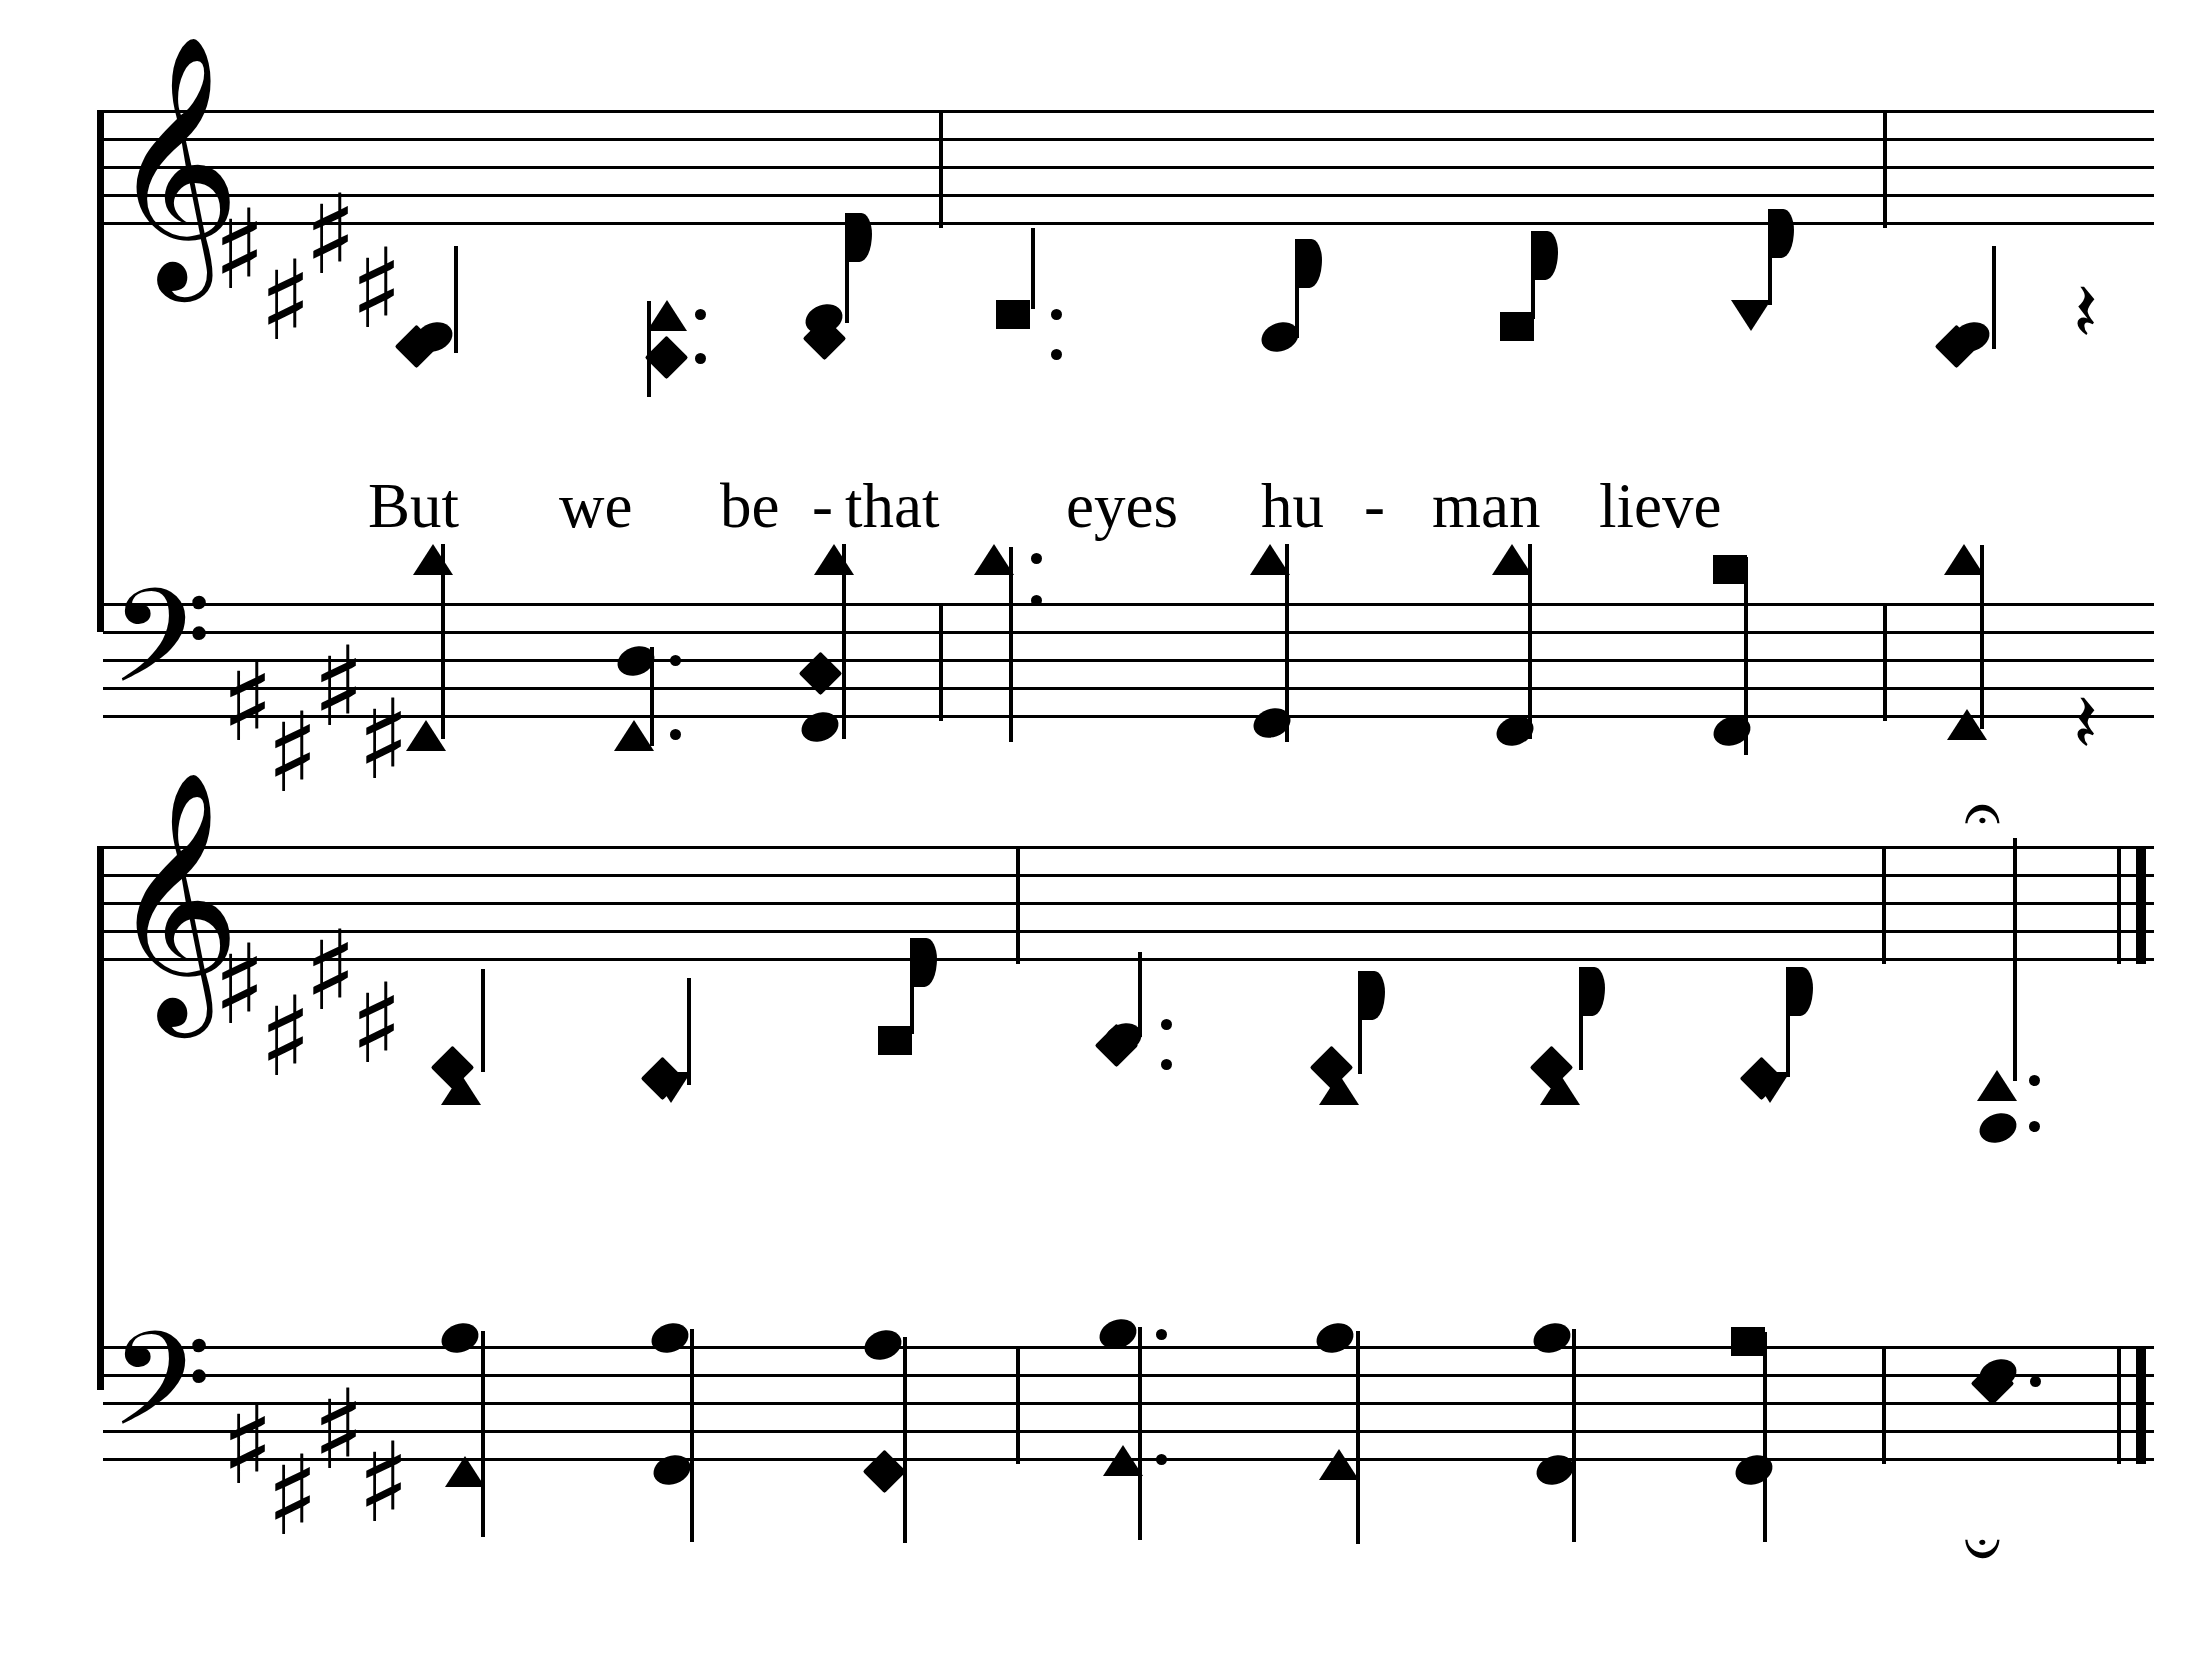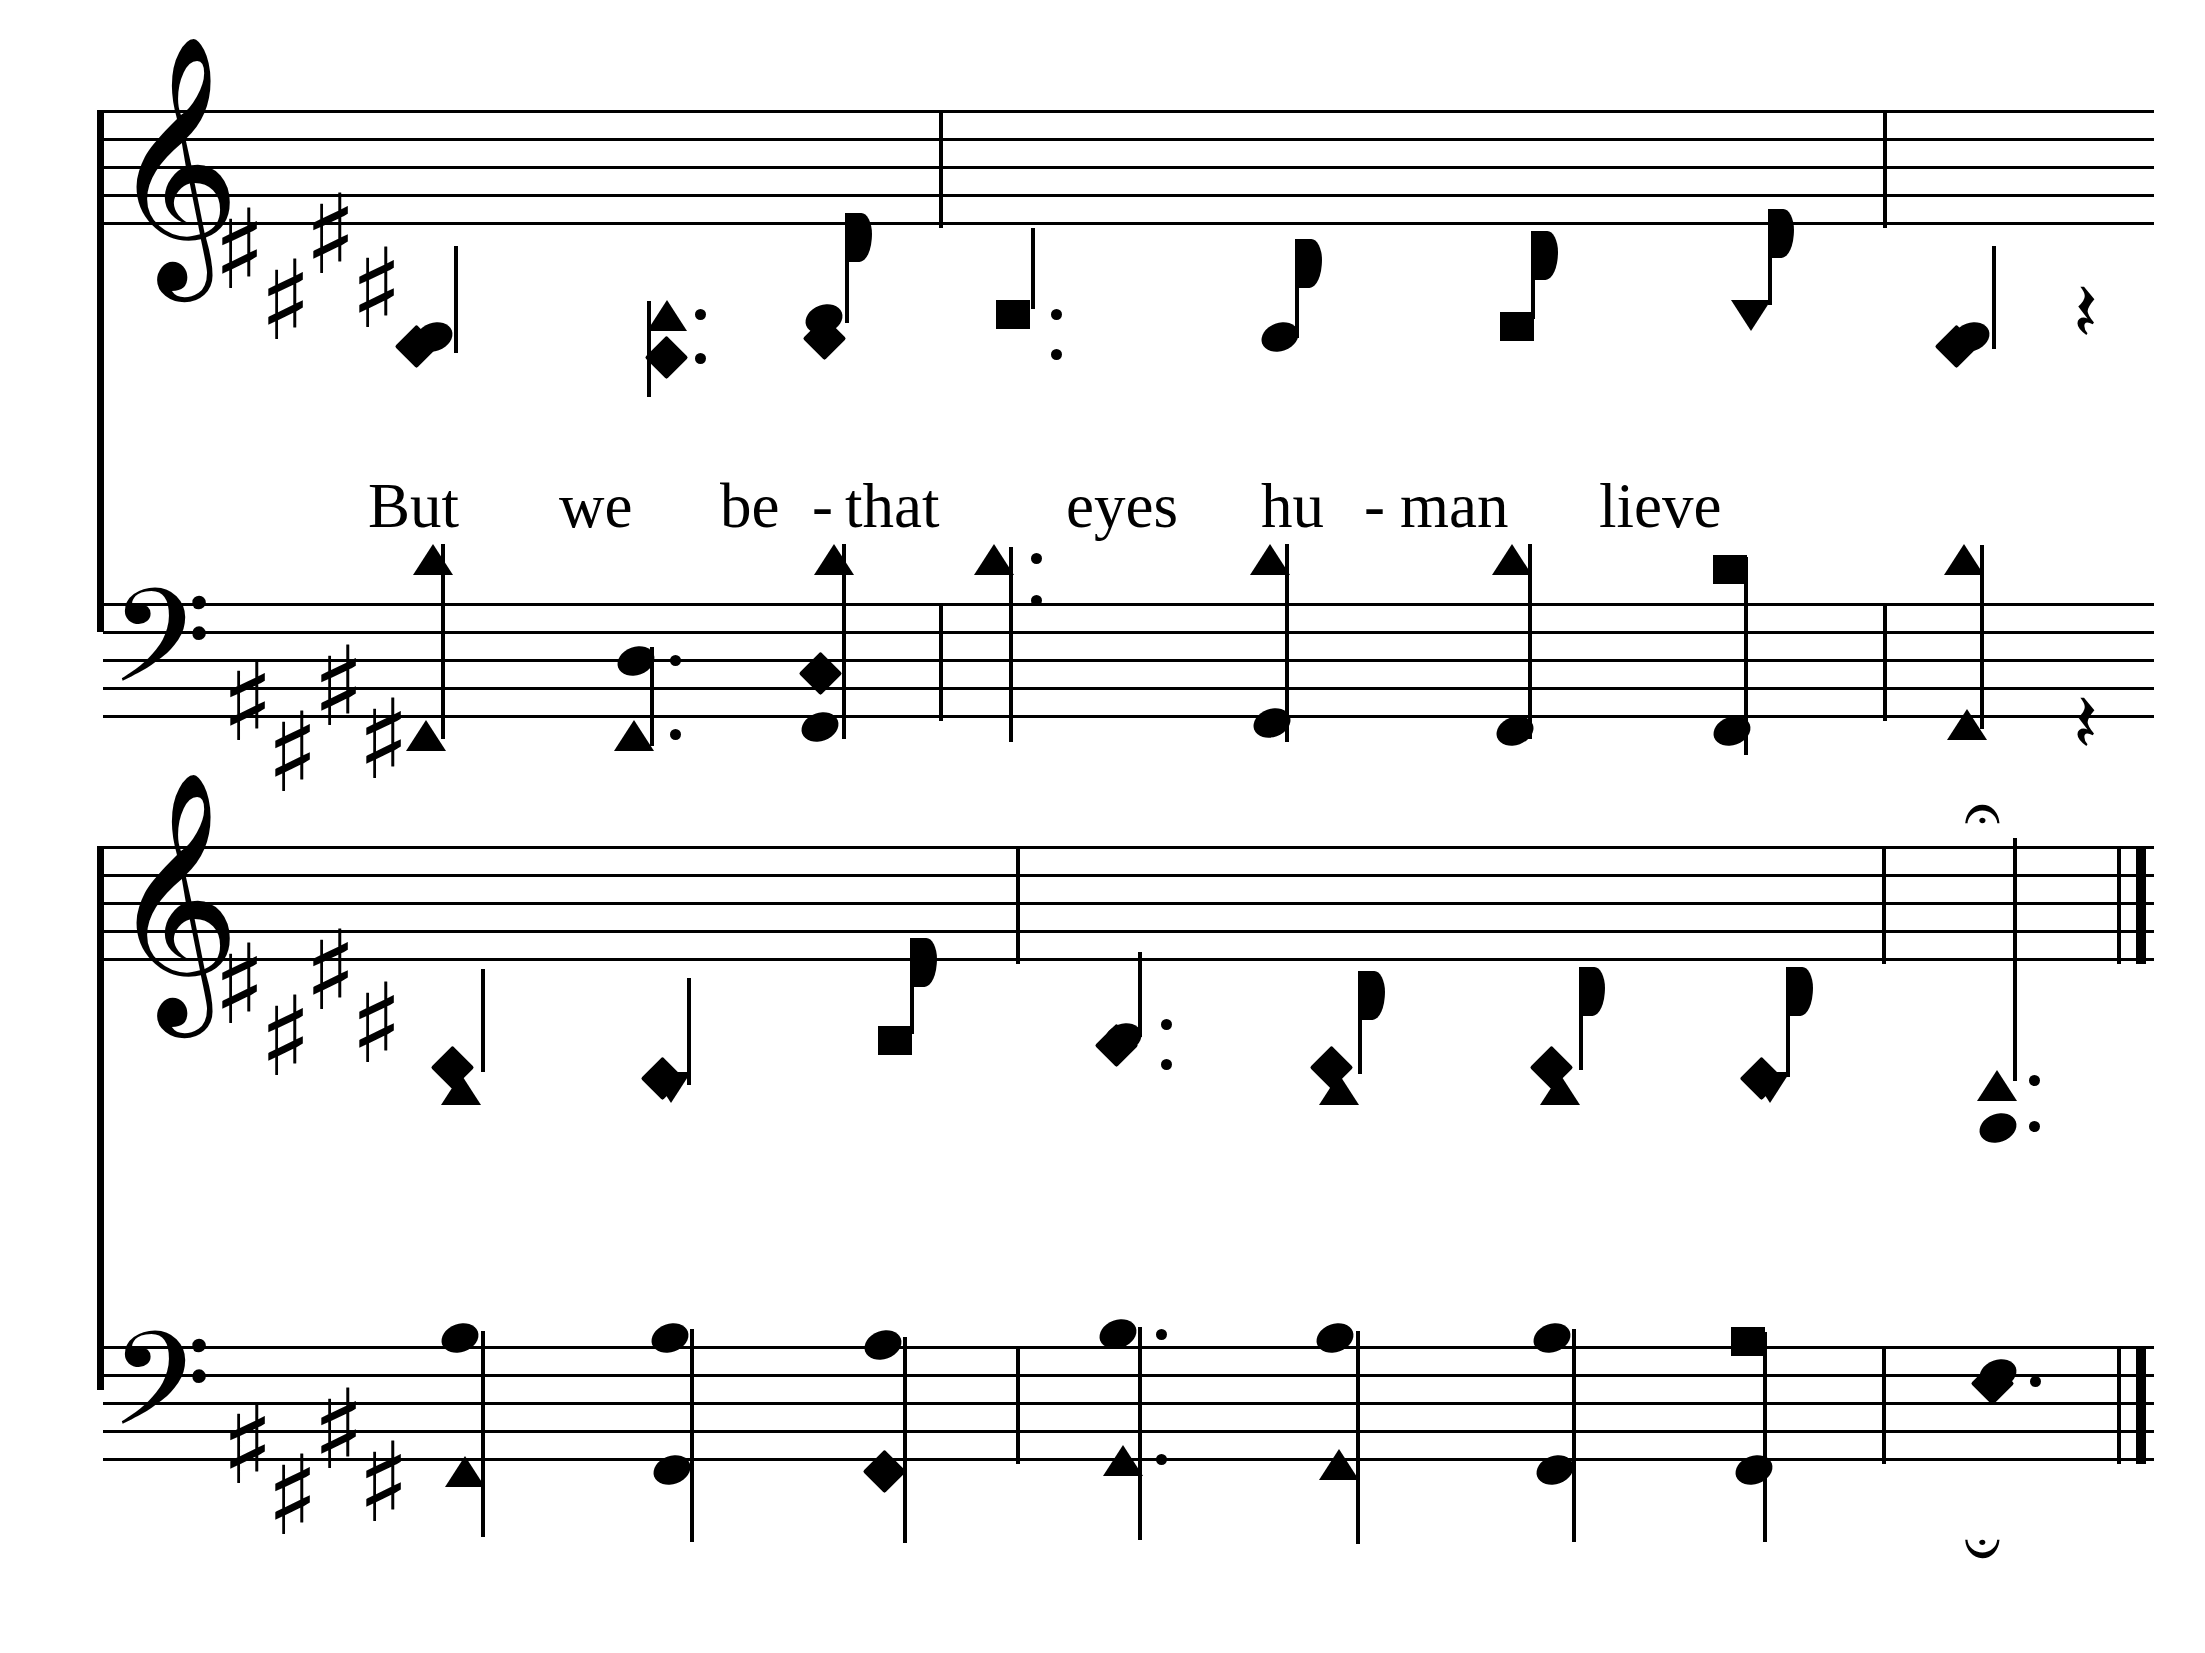--- a/index.html
+++ b/index.html
@@ -262,21 +262,21 @@
 
     <div class="lyrics" id="lyrics-1" style="top:382px;">
       <span class="lyric-syl" style="left:265px;">But</span>
       <span class="lyric-syl" style="left:456px;font-family:Liberation Serif, serif;">we</span>
       <span class="lyric-syl" style="left:617px;">be</span>
       <span class="lyric-syl" style="left:709px;">-</span>
       <span class="lyric-syl" style="left:742px;">that</span>
       <span class="lyric-syl" style="left:963px;">eyes</span>
       <span class="lyric-syl" style="left:1158px;">hu</span>
       <span class="lyric-syl" style="left:1261px;">-</span>
-      <span class="lyric-syl" style="left:1297px;text-align:right;">man</span>
+      <span class="lyric-syl" style="left:1329px;text-align:right;">man</span>
       <span class="lyric-syl" style="left:1496px;">lieve</span>
     </div>
 
     <div class="staff bass-staff" style="top:515px;">
       <div class="line"></div>
       <div class="line"></div>
       <div class="line"></div>
       <div class="line"></div>
       <div class="line"></div>
     </div>

